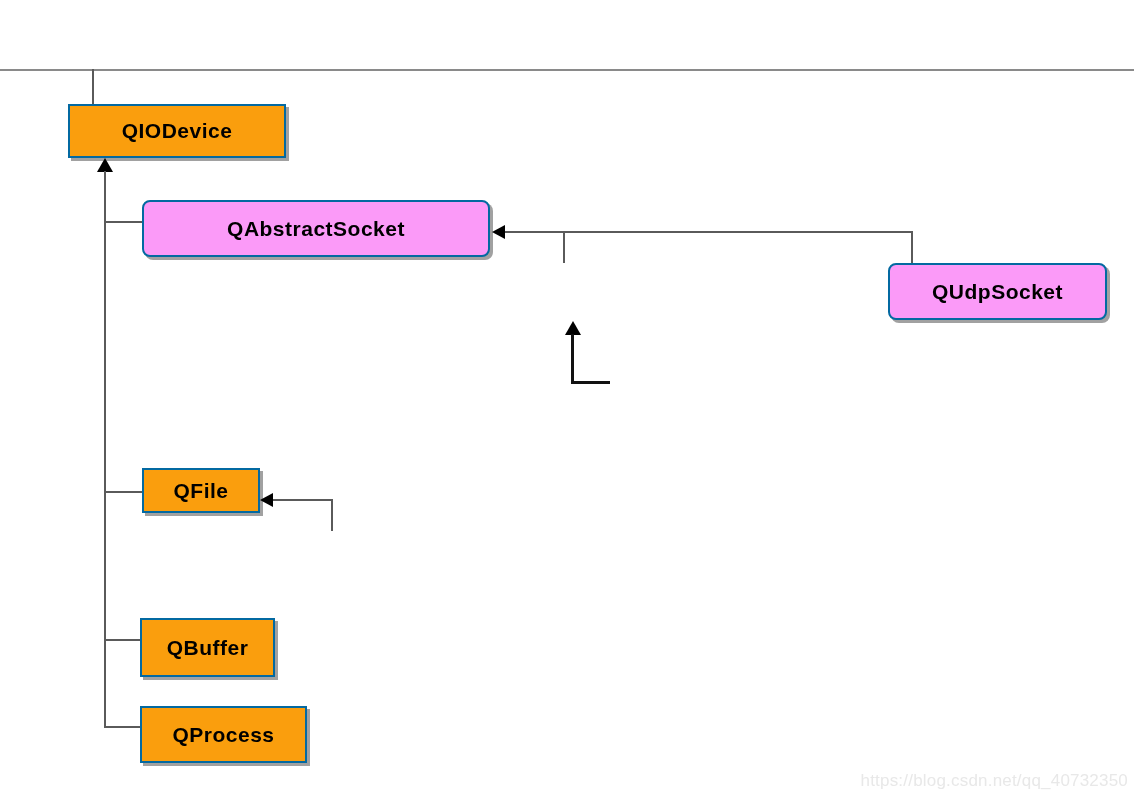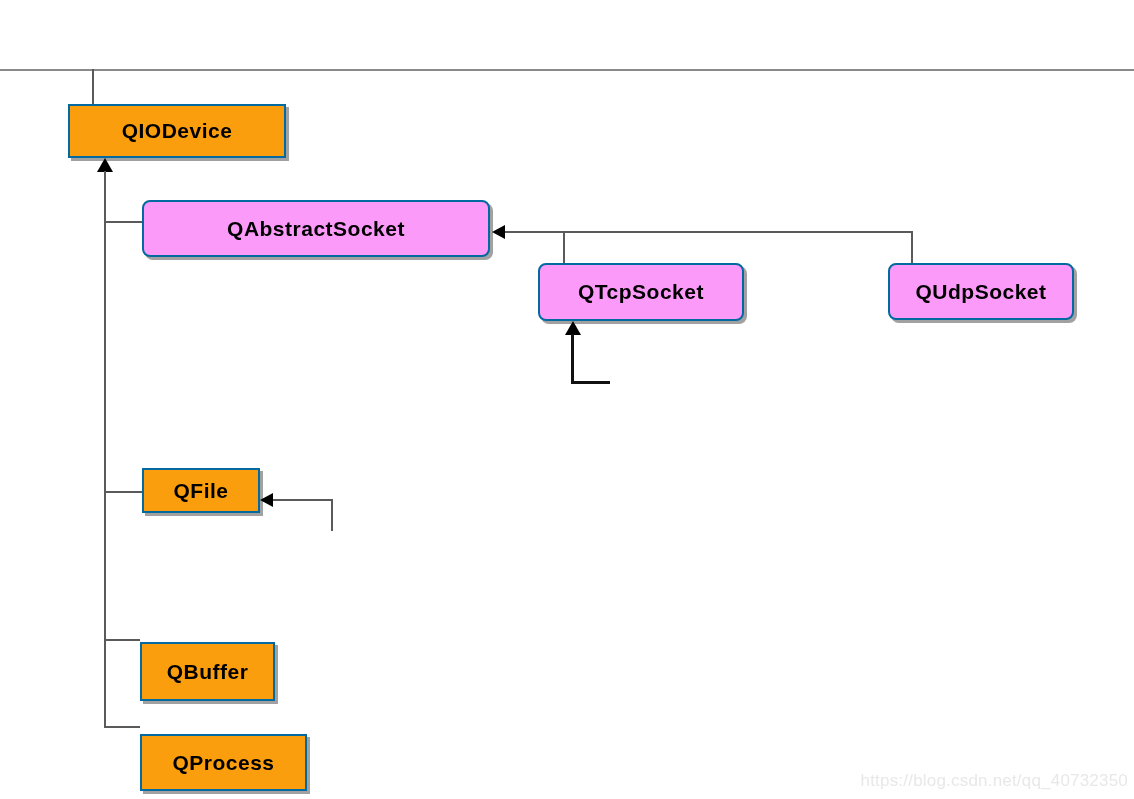--- a/index.html
+++ b/index.html
@@ -73,45 +73,42 @@
   <div class="hline gray" style="left:105px;top:221px;width:37px;height:2px;"></div>
   <div class="node violet" style="left:142px;top:200px;width:348px;height:57px;">
     <span>QAbstractSocket</span>
   </div>
 
   <div class="arrow-left" style="left:492px;top:225px;"></div>
   <div class="hline gray" style="left:505px;top:231px;width:408px;height:2px;"></div>
   <div class="vline gray" style="left:563px;top:231px;width:2px;height:32px;"></div>
   <div class="vline gray" style="left:911px;top:231px;width:2px;height:32px;"></div>
 
-  <div class="node violet" style="left:538px;top:263px;width:206px;height:58px;">
-    <span>QTcpSocket</span>
-  </div>
-  <div class="node violet" style="left:888px;top:263px;width:186px;height:57px;">
+  <div class="node violet" style="left:888px;top:263px;width:219px;height:57px;">
     <span>QUdpSocket</span>
   </div>
 
   <div class="arrow-up" style="left:565px;top:321px;border-bottom-color:#000;"></div>
   <div class="vline black" style="left:571px;top:334px;width:3px;height:50px;"></div>
   <div class="hline black" style="left:571px;top:381px;width:39px;height:3px;"></div>
 
   <div class="hline gray" style="left:105px;top:491px;width:37px;height:2px;"></div>
   <div class="node orange" style="left:142px;top:468px;width:118px;height:45px;">
     <span>QFile</span>
   </div>
 
   <div class="arrow-left" style="left:260px;top:493px;"></div>
   <div class="hline gray" style="left:273px;top:499px;width:60px;height:2px;"></div>
   <div class="vline gray" style="left:331px;top:499px;width:2px;height:32px;"></div>
 
   <div class="hline gray" style="left:105px;top:639px;width:35px;height:2px;"></div>
-  <div class="node orange" style="left:140px;top:618px;width:135px;height:59px;margin-top:24px;">
+  <div class="node orange" style="left:140px;top:618px;width:135px;height:59px;">
     <span>QBuffer</span>
   </div>
 
   <div class="hline gray" style="left:105px;top:726px;width:35px;height:2px;"></div>
-  <div class="node orange" style="left:140px;top:706px;width:167px;height:57px;margin-top:28px;">
+  <div class="node orange" style="left:140px;top:706px;width:167px;height:57px;">
     <span>QProcess</span>
   </div>
 
   <div class="watermark">https://blog.csdn.net/qq_40732350</div>
 
 </div>
 
 </body></html>

